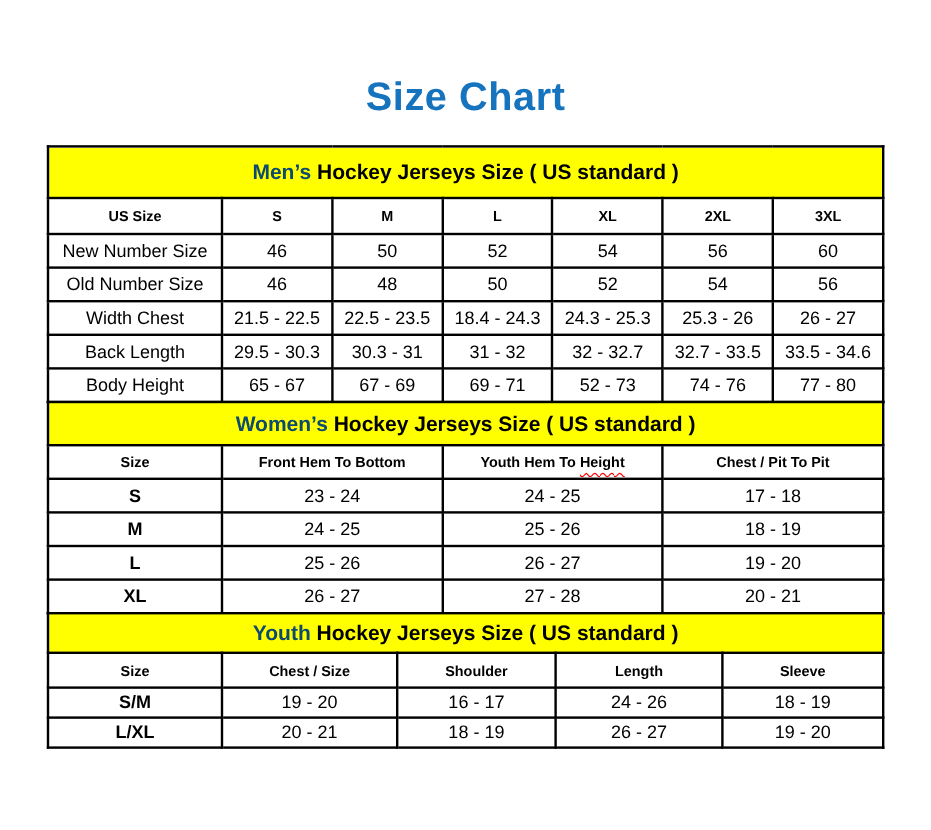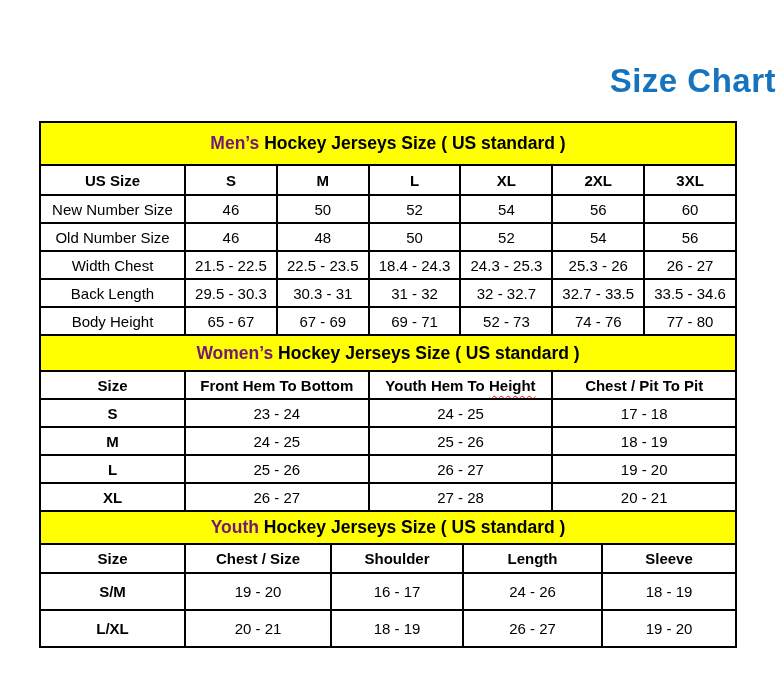--- a/index.html
+++ b/index.html
@@ -11,21 +11,21 @@
     font-family: "Liberation Sans", sans-serif;
     color: #000000;
     overflow: hidden;
   }
   .title {
     position: absolute;
     top: 62px;
     left: 0;
     width: 100%;
     margin: 0;
-    text-align: right;
+    text-align: center;
     font-size: 33px;
     font-weight: 700;
     color: #1673bd;
     letter-spacing: 0.5px;
   }
   .tables {
     position: absolute;
     left: 39px;
     top: 121px;
     width: 698px;
@@ -43,38 +43,38 @@
     padding: 0 2px;
     font-size: 15px;
     overflow: hidden;
     white-space: nowrap;
   }
   tr.banner td {
     background: #ffff00;
     font-size: 17.5px;
     font-weight: 700;
   }
-  .hl { color: #701a75; }
-  tr.colhead th { font-weight: 700; font-size: 15px; }
+  .hl { color: #0c4a6e; }
+  tr.colhead th { font-weight: 700; font-size: 12px; }
   td.rowlabel { font-weight: 700; }
   table.mens td.rowlabel { font-weight: 400; }
   .wavy {
     text-decoration: underline wavy #ff0000;
     text-decoration-thickness: 1px;
     text-underline-offset: 4px;
   }
   table.mens tr.banner   { height: 43px; }
   table.mens tr.colhead  { height: 30px; }
   table.mens tr.datarow  { height: 28px; }
   table.womens tr.banner  { height: 36px; }
   table.womens tr.colhead { height: 28px; }
   table.womens tr.datarow { height: 28px; }
   table.youth tr.banner   { height: 33px; }
   table.youth tr.colhead  { height: 29px; }
-  table.youth tr.datarow  { height: 37px; }
+  table.youth tr.datarow  { height: 25px; }
 </style>
 </head>
 <body>
 
 <div class="canvas">
   <h1 class="title">Size Chart</h1>
   <div class="tables">
     <table class="mens">
         <colgroup>
           <col style="width: 145px;">

